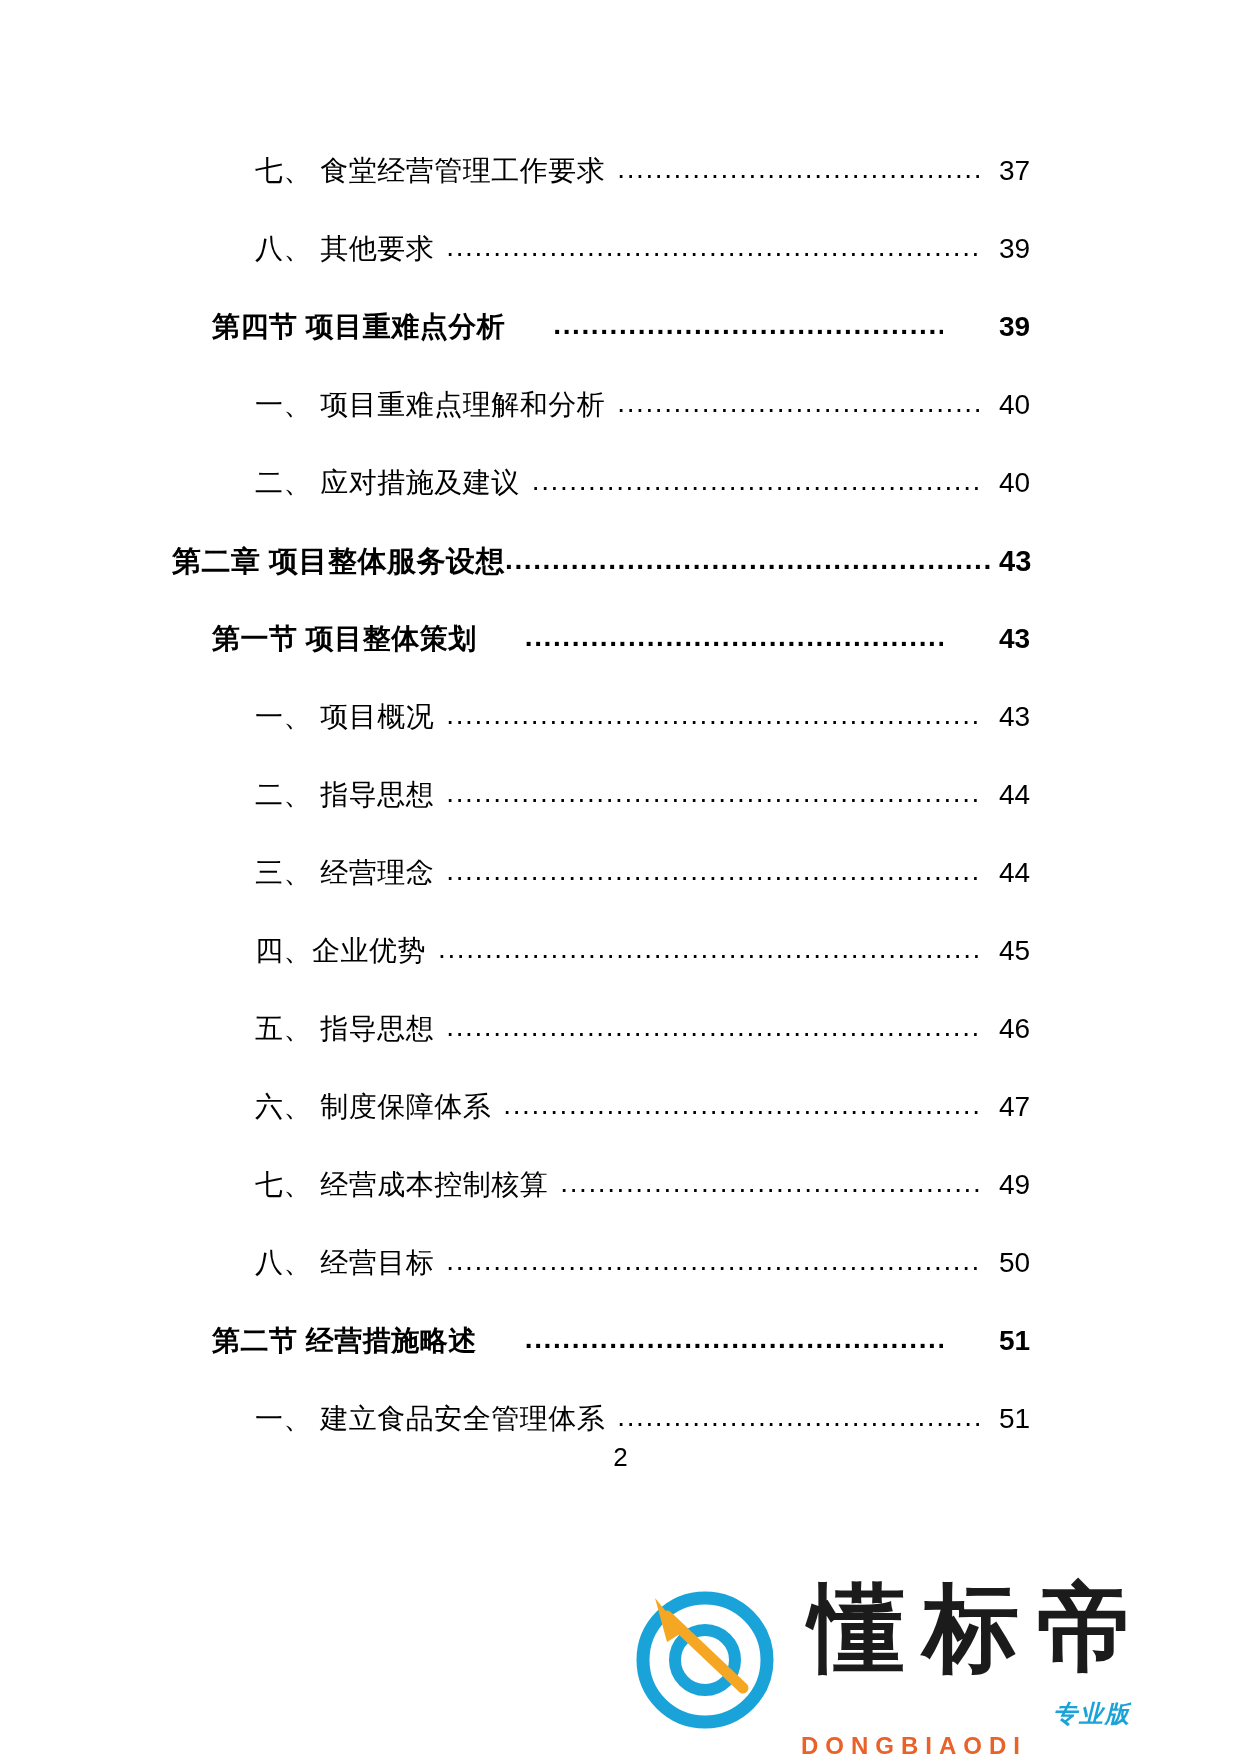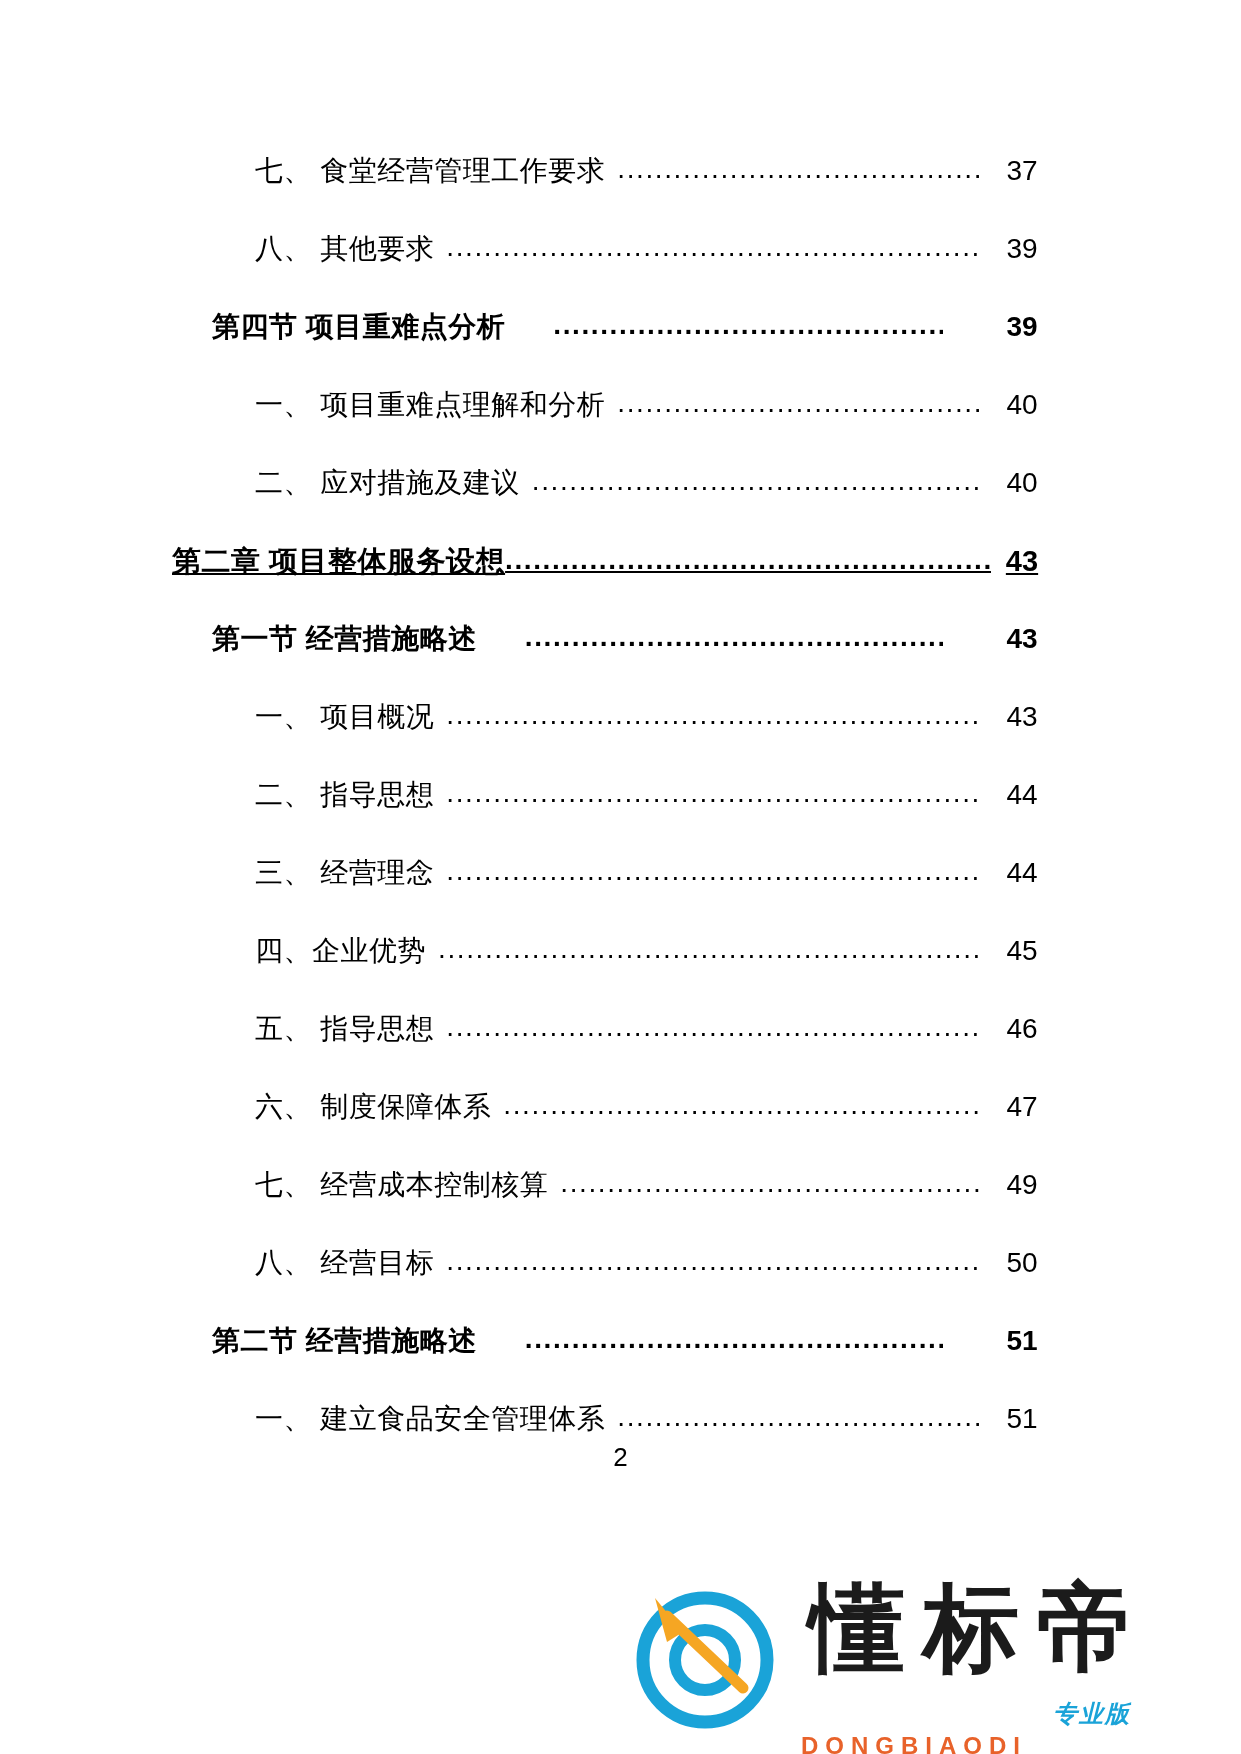--- a/index.html
+++ b/index.html
@@ -51,30 +51,29 @@
     overflow: hidden;
     font-size: 28px;
     letter-spacing: 1.6px;
     color: #000;
     margin: 0 2px 0 0;
     transform: translateY(-2px);
   }
 
   .toc-entry .page-num {
     font-size: 28px;
-    text-align: center;
+    text-align: left;
     min-width: 46px;
     padding-left: 6px;
   }
 
   
   .lvl-chapter {
     padding-left: 172px;
     font-weight: bold;
-    text-decoration: underline;
   }
   .lvl-chapter .label,
   .lvl-chapter .page-num {
     font-weight: bold;
     font-size: 29px;
   }
   .lvl-chapter .leader {
     font-weight: bold;
   }
 
@@ -184,21 +183,21 @@
         <span class="label">二、 应对措施及建议</span>
         <span class="leader">........................................................................................................................</span>
         <span class="page-num">40</span>
       </div>
       <div class="toc-entry lvl-chapter">
         <span class="label">第二章 项目整体服务设想</span>
         <span class="leader">........................................................................................................................</span>
         <span class="page-num">43</span>
       </div>
       <div class="toc-entry lvl-section">
-        <span class="label">第一节 经营措施略述</span>
+        <span class="label">第一节 项目整体策划</span>
         <span class="leader">........................................................................................................................</span>
         <span class="page-num">43</span>
       </div>
       <div class="toc-entry lvl-item">
         <span class="label">一、 项目概况</span>
         <span class="leader">........................................................................................................................</span>
         <span class="page-num">43</span>
       </div>
       <div class="toc-entry lvl-item">
         <span class="label">二、 指导思想</span>

